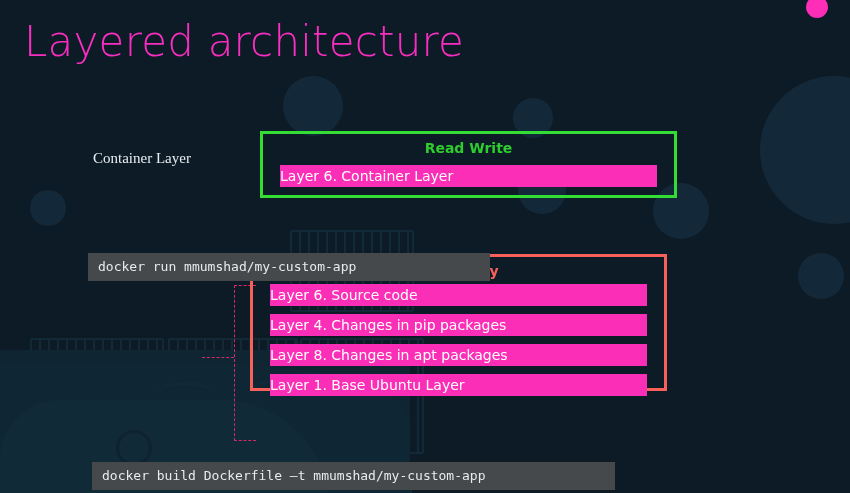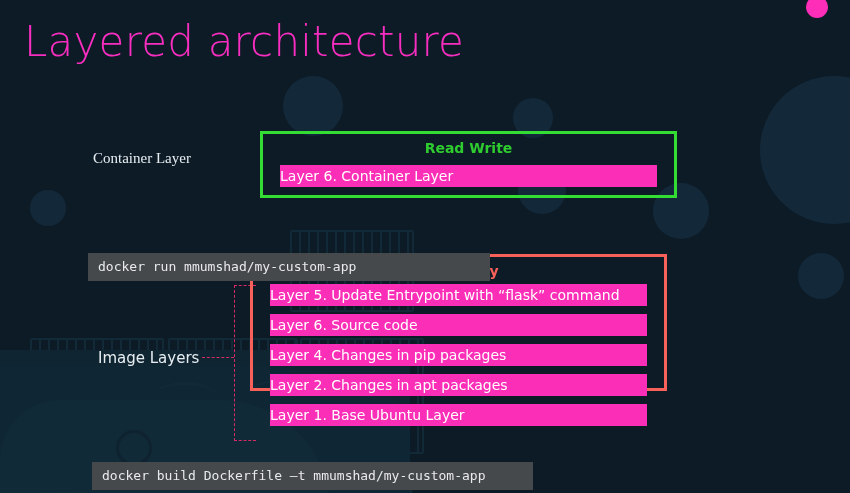--- a/index.html
+++ b/index.html
@@ -147,21 +147,21 @@
     position: absolute;
     background: #46494c;
     color: #e8eaec;
     font-family: "DejaVu Sans Mono", monospace;
     font-size: 13px;
     padding: 6px 10px 7px 10px;
     white-space: pre;
     box-sizing: border-box;
   }
   #cmd-run   { left: 88px; top: 237px; width: 402px; margin-top: 16px; }
-  #cmd-build { left: 92px; top: 462px; width: 441px; }
+  #cmd-build { left: 92px; top: 462px; width: 523px; }
 </style>
 </head>
 <body>
 
 <div id="slide">
 
   <div class="bg-layer">
     <div class="whale-wrap">
       <div class="crate c1"></div>
       <div class="crate c2"></div>
@@ -184,43 +184,41 @@
     <div class="blob b4"></div>
     <div class="blob b5"></div>
     <div class="blob b6"></div>
     <div class="blob b7"></div>
     <div class="pink-dot"></div>
   </div>
 
   <div class="title">Layered architecture</div>
 
   <div class="side-label" id="label-container">Container Layer</div>
-  <div class="side-label" id="label-image">Image Layers</div>
 
   <div class="bracket">
     <div class="vline"></div>
     <div class="hline h-top"></div>
     <div class="hline h-bot"></div>
     <div class="h-stub"></div>
   </div>
 
   <div class="group-box" id="rw-box">
     <div class="box-caption" id="rw-caption">Read Write</div>
     <div class="bars" id="rw-bars">
       <div class="bar">Layer 6. Container Layer</div>
     </div>
   </div>
 
   <div class="group-box" id="ro-box">
     <div class="box-caption" id="ro-caption">Read Only</div>
     <div class="bars" id="ro-bars">
-      <div class="bar">Layer 5. Update Entrypoint with “flask” command</div>
       <div class="bar">Layer 6. Source code</div>
       <div class="bar">Layer 4. Changes in pip packages</div>
-      <div class="bar">Layer 2. Changes in apt packages</div>
+      <div class="bar">Layer 8. Changes in apt packages</div>
       <div class="bar">Layer 1. Base Ubuntu Layer</div>
     </div>
   </div>
 
   <div class="cmd" id="cmd-run">docker run mmumshad/my-custom-app</div>
   <div class="cmd" id="cmd-build">docker build Dockerfile –t mmumshad/my-custom-app</div>
 
 </div>
 
 </body></html>

